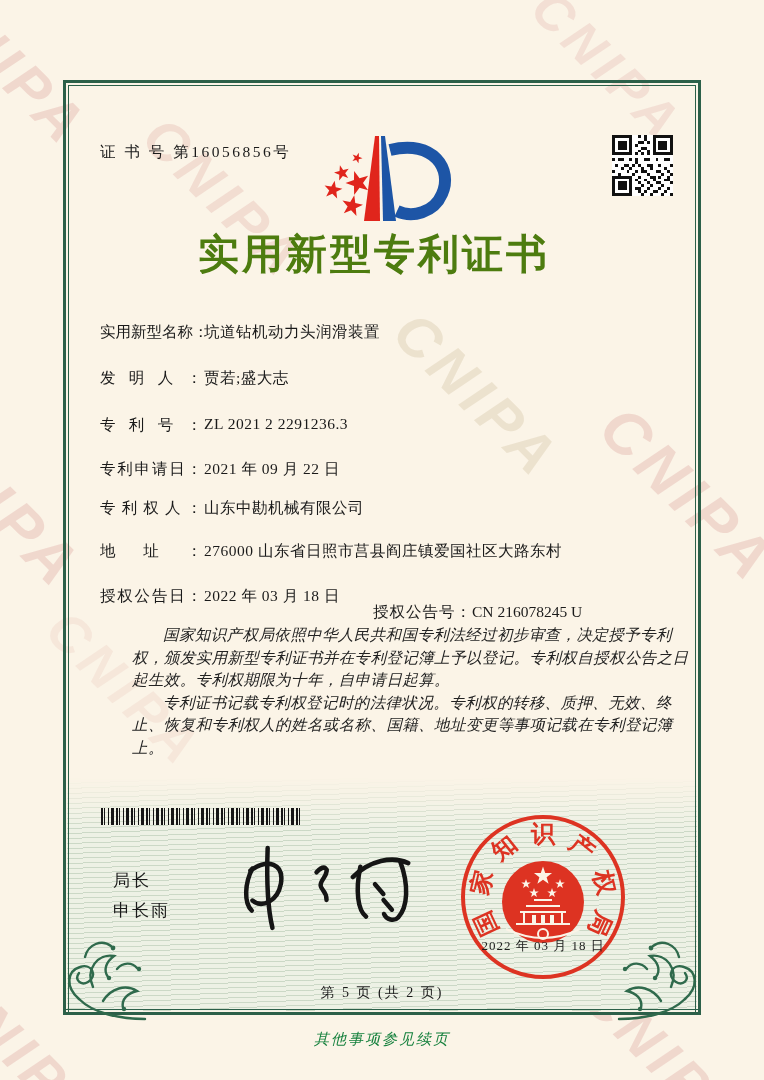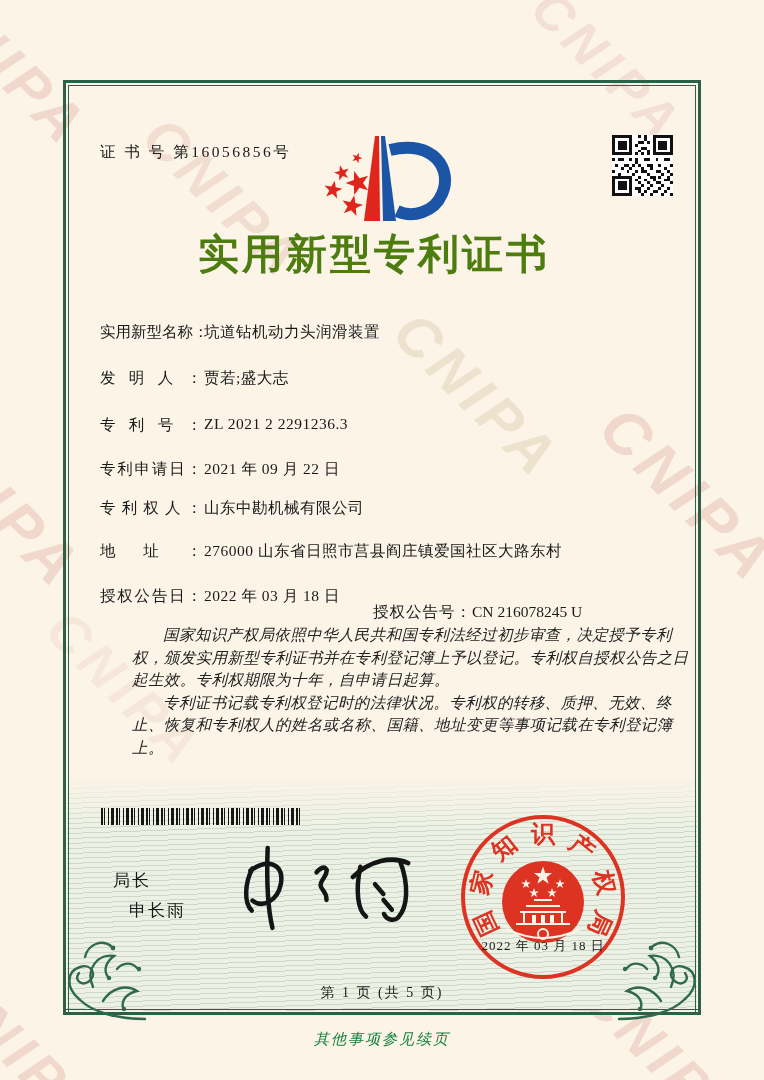--- a/index.html
+++ b/index.html
@@ -50,21 +50,21 @@
 
   .body-text{left:100px;top:624px;width:568px;font-size:15.5px;line-height:22.5px;
              font-style:italic;letter-spacing:.4px;color:#222;margin-left:32px;}
   .body-text p{margin:0;text-indent:2em;}
 
   .barcode{left:101px;top:808px;width:202px;height:17px;background:
      repeating-linear-gradient(90deg,#161616 0 2px,rgba(0,0,0,0) 2px 3px,#161616 3px 4px,
      rgba(0,0,0,0) 4px 7px,#161616 7px 8px,rgba(0,0,0,0) 8px 10px,#161616 10px 13px,rgba(0,0,0,0) 13px 15px);}
 
   .officer-title{left:113px;top:869px;font-size:17px;letter-spacing:2px;}
-  .officer-name{left:113px;top:899px;font-size:17px;letter-spacing:2px;margin-left:16px;}
+  .officer-name{left:113px;top:899px;font-size:17px;letter-spacing:2px;}
   .signature{left:225px;top:838px;width:200px;height:95px;transform:rotate(-2deg);}
   .sealbox{left:456px;top:810px;width:174px;height:174px;}
   .seal-char{font-size:24px;font-weight:bold;fill:#dd3322;}
 
   .page-info{left:63px;top:984px;width:638px;text-align:center;font-size:14px;letter-spacing:2px;}
   .continuation{left:63px;top:1030px;width:638px;text-align:center;font-size:15px;
                 font-style:italic;letter-spacing:2px;color:#15803d;}
   .flourish{width:90px;height:88px;}
   .fl-left{left:57px;top:935px;}
   .fl-right{left:617px;top:935px;transform:scaleX(-1);}
@@ -242,14 +242,14 @@
     <path d="M50,119 Q87,137 124,119"></path>
   </g>
   <g fill="#fbf4e7">
     <rect x="76" y="105" width="4" height="9"></rect>
       <rect x="85" y="105" width="4" height="9"></rect>
       <rect x="94" y="105" width="4" height="9"></rect>
   </g>
   <text x="87" y="140" text-anchor="middle" font-size="13" letter-spacing="1" fill="#1c1c1c">2022 年 03 月 18 日</text>
 </svg>
 
-<div class="abs page-info">第 1 页 (共 5 页)</div>
+<div class="abs page-info">第 5 页 (共 2 页)</div>
 <div class="abs continuation">其他事项参见续页</div>
 
 </body></html>

